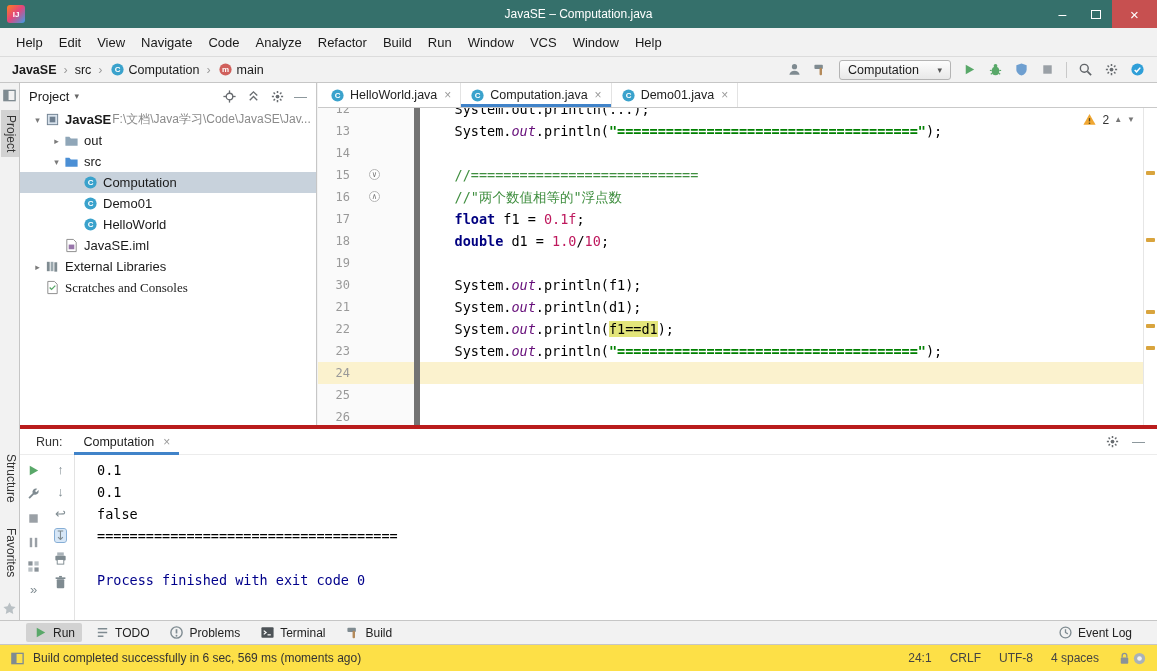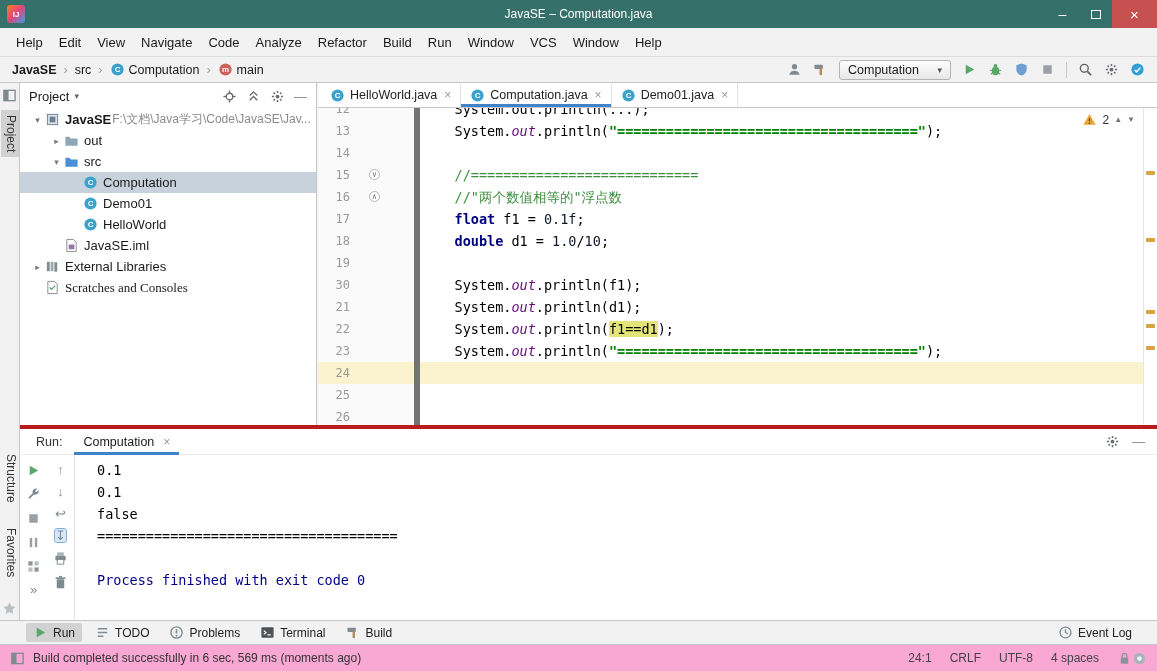--- a/index.html
+++ b/index.html
@@ -77,21 +77,21 @@
   .gutter{flex:none;width:102px;display:flex;background:#fafafa;border-right:6px solid #737373}
   .crow.cur,.crow.cur .gutter{background:#fbf2ce}
   .lnum{flex:none;width:32px;text-align:right;color:#999;font-size:12px;line-height:22px}
   .fold{flex:1;position:relative}
   .fold-ic{position:absolute;left:19px;top:5px;width:11px;height:11px;border:1px solid #b5b5b5;border-radius:50%;
            background:#fff;color:#777;font-size:8px;line-height:10px;text-align:center}
   .ctext{white-space:pre;padding-left:2px}
   .seg-p{color:#000}
   .seg-k{color:#000080;font-weight:bold}
   .seg-s{color:#008000;font-weight:bold}
-  .seg-n{color:#0f172a}
+  .seg-n{color:#be185d}
   .seg-c{color:#3f8e3f}
   .seg-f{color:#660e7a;font-style:italic}
   .seg-hl{background:#e3e57a;color:#000}
   .warn-widget{position:absolute;top:29px;right:22px;display:flex;align-items:center;gap:5px;font-size:12px;color:#333;z-index:5}
   .chev{color:#777;font-size:8px}
   .err-stripe{position:absolute;top:25px;right:0;width:14px;bottom:0;background:#fff;border-left:1px solid #e6e6e6}
   .mark{position:absolute;left:2px;width:9px;height:4px;background:#d9a43d;border-radius:1px}
 
   
   .run-panel{position:absolute;left:20px;right:0;top:425px;height:195px;background:#fff;border-top:4px solid #b91c1c}
@@ -108,21 +108,21 @@
   .console-line.sys{color:#00008b}
 
   
   .bottom-bar{position:absolute;left:0;right:0;top:620px;height:24px;background:#f2f2f2;border-top:1px solid #c6c6c6;
               display:flex;align-items:center;font-size:12px;padding:0 12px 0 26px}
   .bb-item{display:flex;align-items:center;gap:5px;padding:2px 7px;margin-right:6px;border-radius:2px;color:#222}
   .bb-item.active{background:#d2d2d2}
   .bb-right{margin-left:auto;display:flex;align-items:center}
 
   
-  .status-bar{position:absolute;left:0;right:0;bottom:0;height:27px;background:#f9a8d4;border-top:1px solid #c6c6c6;
+  .status-bar{position:absolute;left:0;right:0;bottom:0;height:27px;background:#fde047;border-top:1px solid #c6c6c6;
               display:flex;align-items:center;font-size:12px;color:#333;padding:0 10px}
   .sb-msg{margin-left:8px}
   .sb-right{margin-left:auto;display:flex;align-items:center;gap:18px;color:#444}
 </style>
 </head>
 <body>
 
 <div id="app">
 
   <div class="titlebar">

